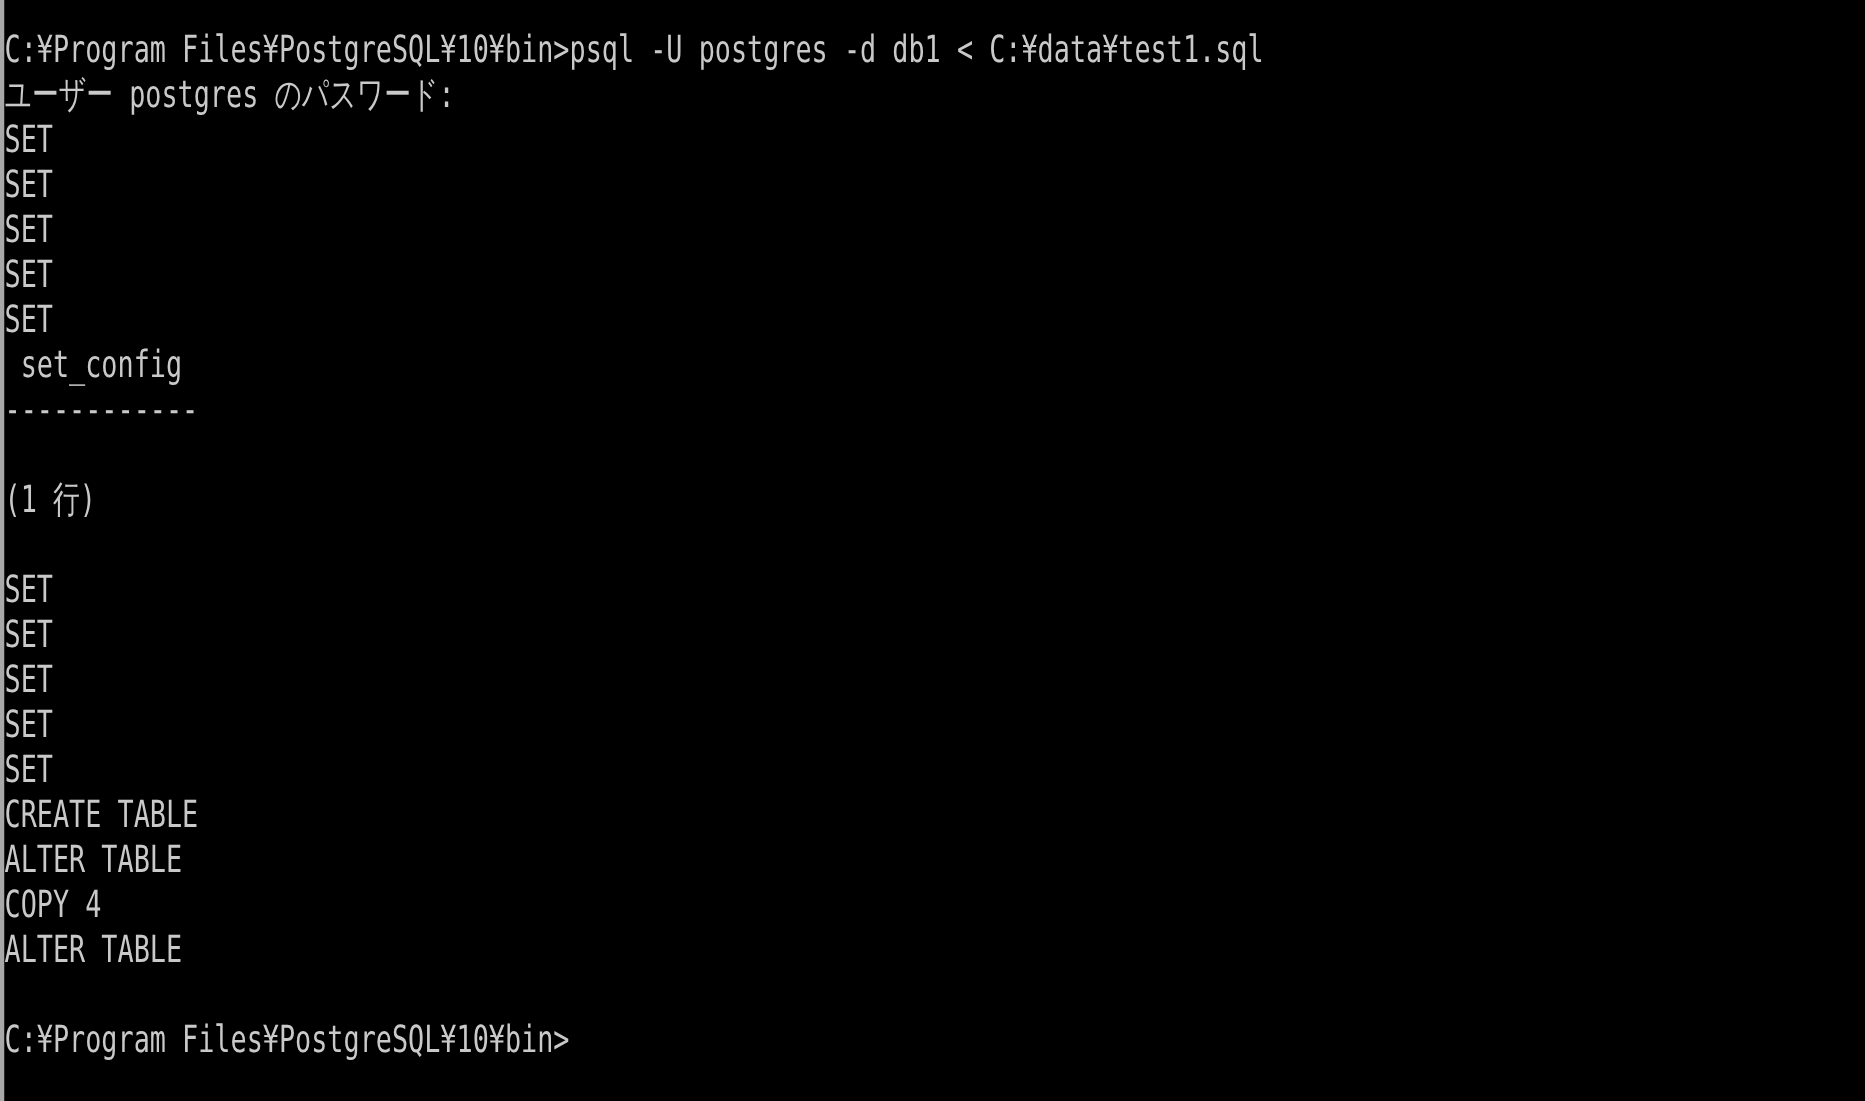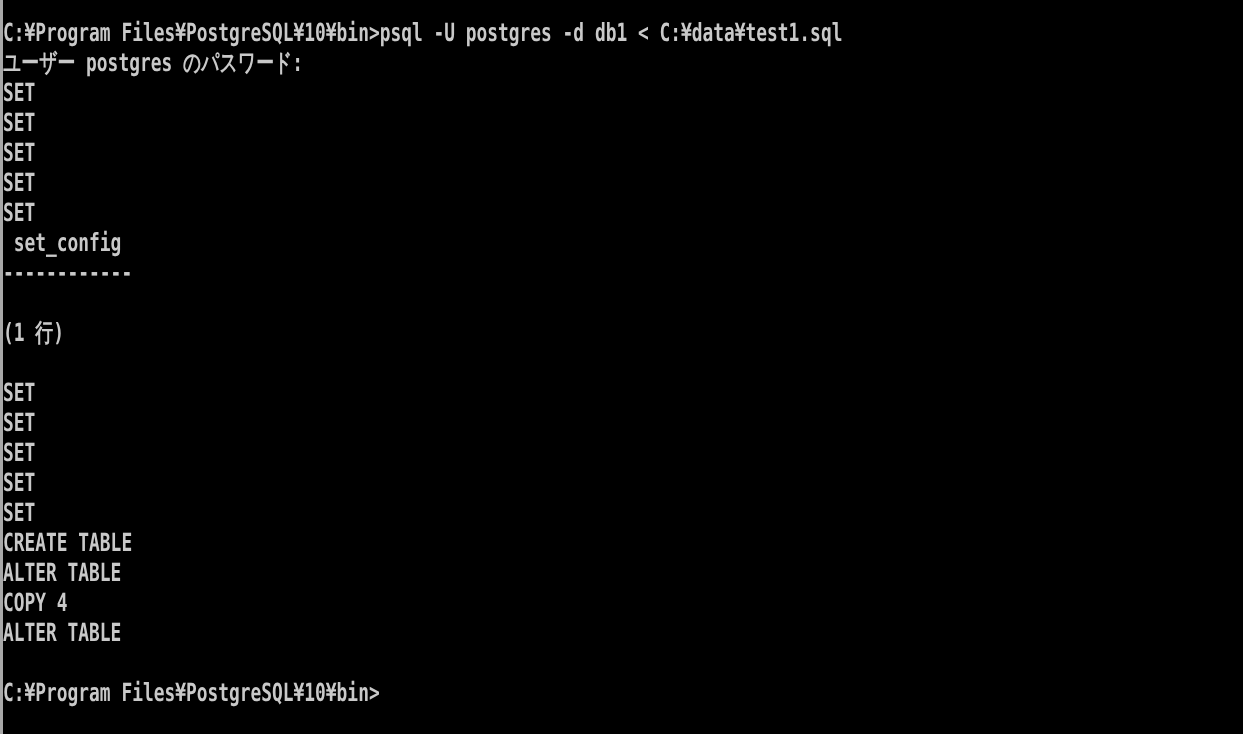--- a/index.html
+++ b/index.html
@@ -35,21 +35,20 @@
 
   #console-screen {
     position: absolute;
     left: 3px;
     top: 0;
     width: 1240px;
     height: 734px;
     background: #000000;
     padding-top: 18px;
     box-sizing: border-box;
-    font-weight: bold;
   }
 
   .console-line {
     display: block;
     height: 30px;
     line-height: 30px;
     font-size: 25px;
     letter-spacing: 0px;
     color: #c9c9c9;
     white-space: pre;

